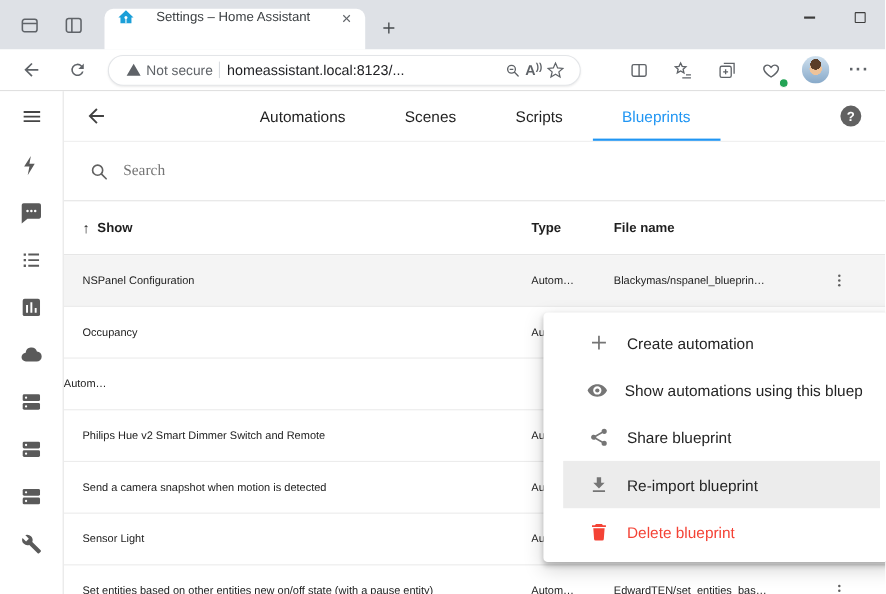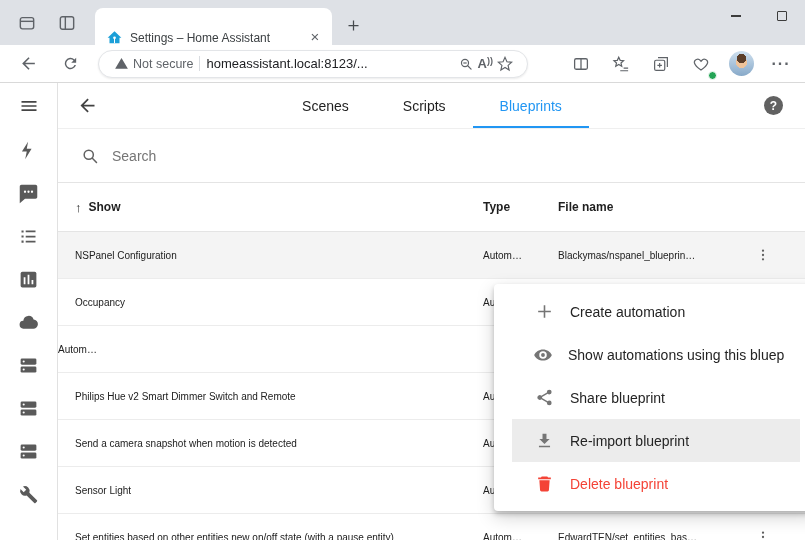--- a/index.html
+++ b/index.html
@@ -3,21 +3,21 @@
 <meta charset="utf-8">
 <style>
   *{margin:0;padding:0;box-sizing:border-box}
   html,body{width:805px;height:540px;overflow:hidden;font-family:"Liberation Sans",sans-serif}
   .stage{position:relative;width:805px;height:540px;background:#fff;overflow:hidden}
 
   
   .tabstrip{position:absolute;left:0;top:0;right:0;height:45px;background:#dee1e6;display:flex;align-items:center}
   .ts-left{display:flex;align-items:center;padding-left:14px;gap:14px;color:#5f6368}
   .ts-btn{width:26px;height:26px;display:flex;align-items:center;justify-content:center}
-  .btab{position:absolute;left:95px;top:8px;width:237px;height:37px;background:#fff;border-radius:8px 8px 0 0;display:flex;align-items:flex-end;padding:0 8px 0 12px;gap:8px}
+  .btab{position:absolute;left:95px;top:8px;width:237px;height:37px;background:#fff;border-radius:8px 8px 0 0;display:flex;align-items:flex-start;padding:0 8px 0 12px;gap:20px}
   .btab-title{flex:1;font-size:12px;color:#3c4043;white-space:nowrap;overflow:hidden}
   .btab-close{width:18px;height:18px;display:flex;align-items:center;justify-content:center;font-size:15px;color:#5f6368;border-radius:4px}
   .newtab{position:absolute;left:340px;top:12px;width:26px;height:26px;display:flex;align-items:center;justify-content:center;color:#45494d}
   .wincontrols{position:absolute;right:0;top:0;height:32px;display:flex}
   .winbtn{width:46px;height:32px;display:flex;align-items:center;justify-content:center}
   .min-glyph{width:10px;height:1.4px;background:#3c3c3c;display:block}
   .max-glyph{width:10px;height:10px;border:1.3px solid #3c3c3c;border-radius:1px;display:block}
 
   
   .toolbar{position:absolute;left:0;top:45px;right:0;height:38px;background:#fff;border-bottom:1px solid #d9d9d9;display:flex;align-items:center;padding-left:14px;color:#5f6368}
@@ -52,21 +52,21 @@
   .ha-main{position:absolute;left:58px;top:83px;right:0;bottom:0;background:#fff;overflow:hidden}
   .ha-header{height:46px;display:flex;align-items:center;border-bottom:1px solid #efefef}
   .hdr-back{width:26px;height:26px;margin-left:16px;display:flex;align-items:center;justify-content:center;color:#424242}
   .ha-tabs{flex:1;display:flex;justify-content:center;height:100%}
   .ha-tab{padding:0 27px;display:flex;align-items:center;font-size:14px;color:#1f1f1f;position:relative;white-space:nowrap}
   .ha-tab.active{color:#2196f3}
   .ha-tab.active::after{content:"";position:absolute;left:0;right:0;bottom:0;height:2px;background:#2196f3}
   .help-btn{width:19px;height:19px;border-radius:50%;background:#616161;color:#fff;font-size:12px;font-weight:bold;display:flex;align-items:center;justify-content:center;margin-right:22px}
 
   .search-row{height:54px;display:flex;align-items:center;padding-left:22px;gap:12px;border-bottom:1px solid #e4e4e4;color:#616161}
-  .search-input{border:none;outline:none;font-size:14px;color:#212121;font-family:Liberation Sans, sans-serif;width:400px;background:transparent}
+  .search-input{border:none;outline:none;font-size:14px;color:#212121;font-family:Liberation Serif, serif;width:400px;background:transparent}
   .search-input::placeholder{color:#757575}
 
   .thead{height:49px;display:flex;align-items:center;border-bottom:1px solid #e4e4e4;font-size:12px;font-weight:bold;color:#1f1f1f}
   .cell-name{flex:0 0 425px;padding-left:17px;padding-right:10px;white-space:nowrap;overflow:hidden}
   .cell-type{flex:0 0 75px;white-space:nowrap;overflow:hidden}
   .cell-file{flex:0 0 200px;white-space:nowrap;overflow:hidden}
   .th-name{display:flex;align-items:center;gap:7px}
   .sort-arrow{font-size:13px;color:#1f1f1f}
 
   .row{height:47px;display:flex;align-items:center;border-bottom:1px solid #ececec;font-size:10px;color:#212121;position:relative}
@@ -273,20 +273,21 @@
 
   <div class="ha-main">
 
     <div class="ha-header">
       <div class="hdr-back">
         <svg width="21" height="21" viewBox="0 0 24 24" fill="currentColor">
             <path d="M20 11H7.8l5.6-5.6L12 4l-8 8 8 8 1.4-1.4L7.8 13H20z"></path>
           </svg>
       </div>
       <div class="ha-tabs">
+        <div class="ha-tab">Automations</div>
         <div class="ha-tab">Scenes</div>
         <div class="ha-tab">Scripts</div>
         <div class="ha-tab active">Blueprints</div>
       </div>
       <div class="help-btn">?</div>
     </div>
 
     <div class="search-row">
       <span>
         <svg width="20" height="20" viewBox="0 0 24 24" fill="none" stroke="currentColor" stroke-width="1.8">

